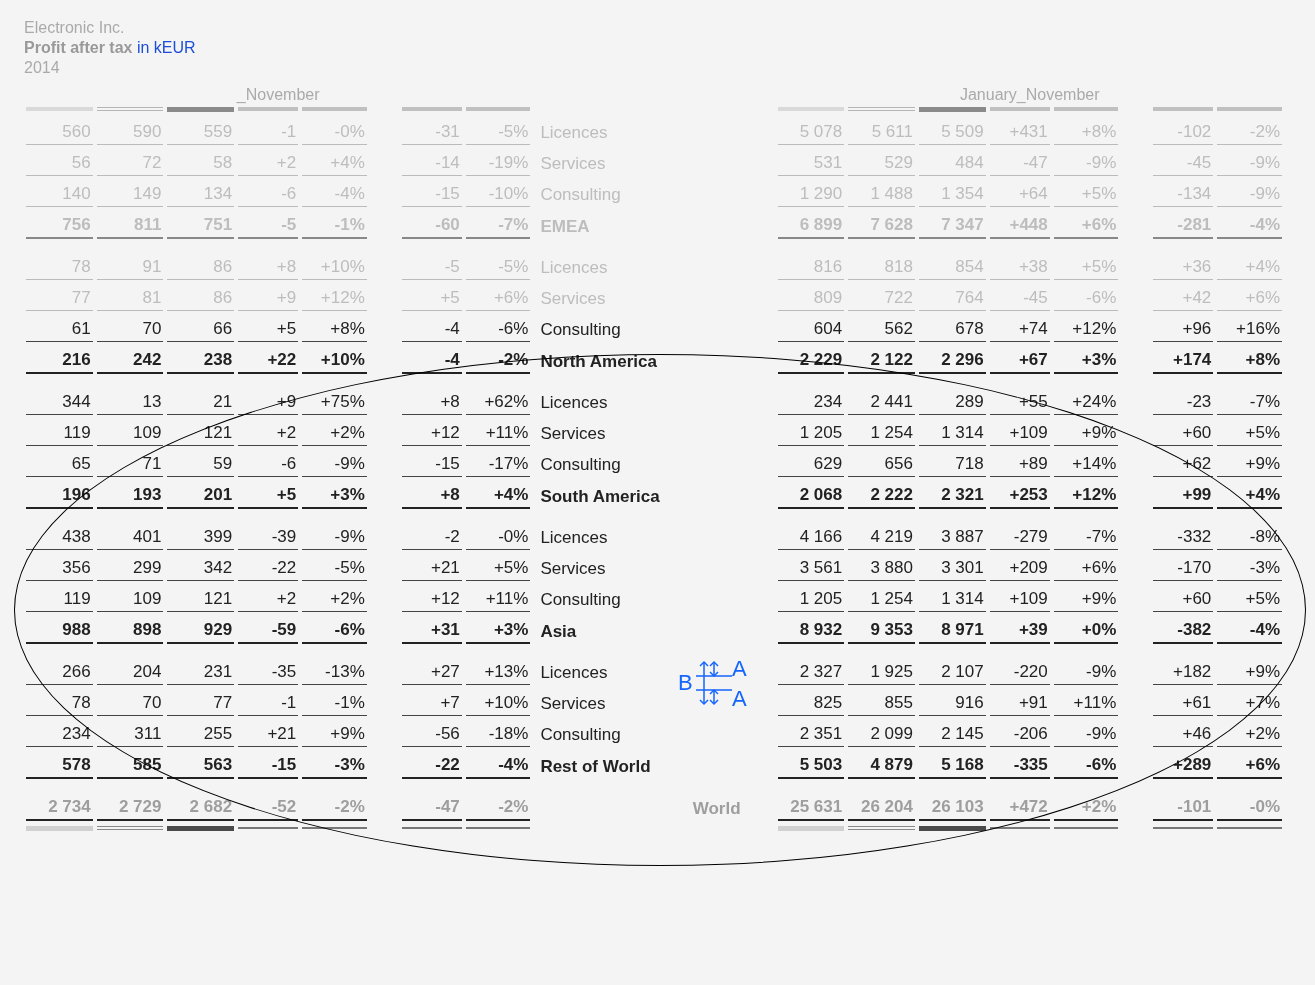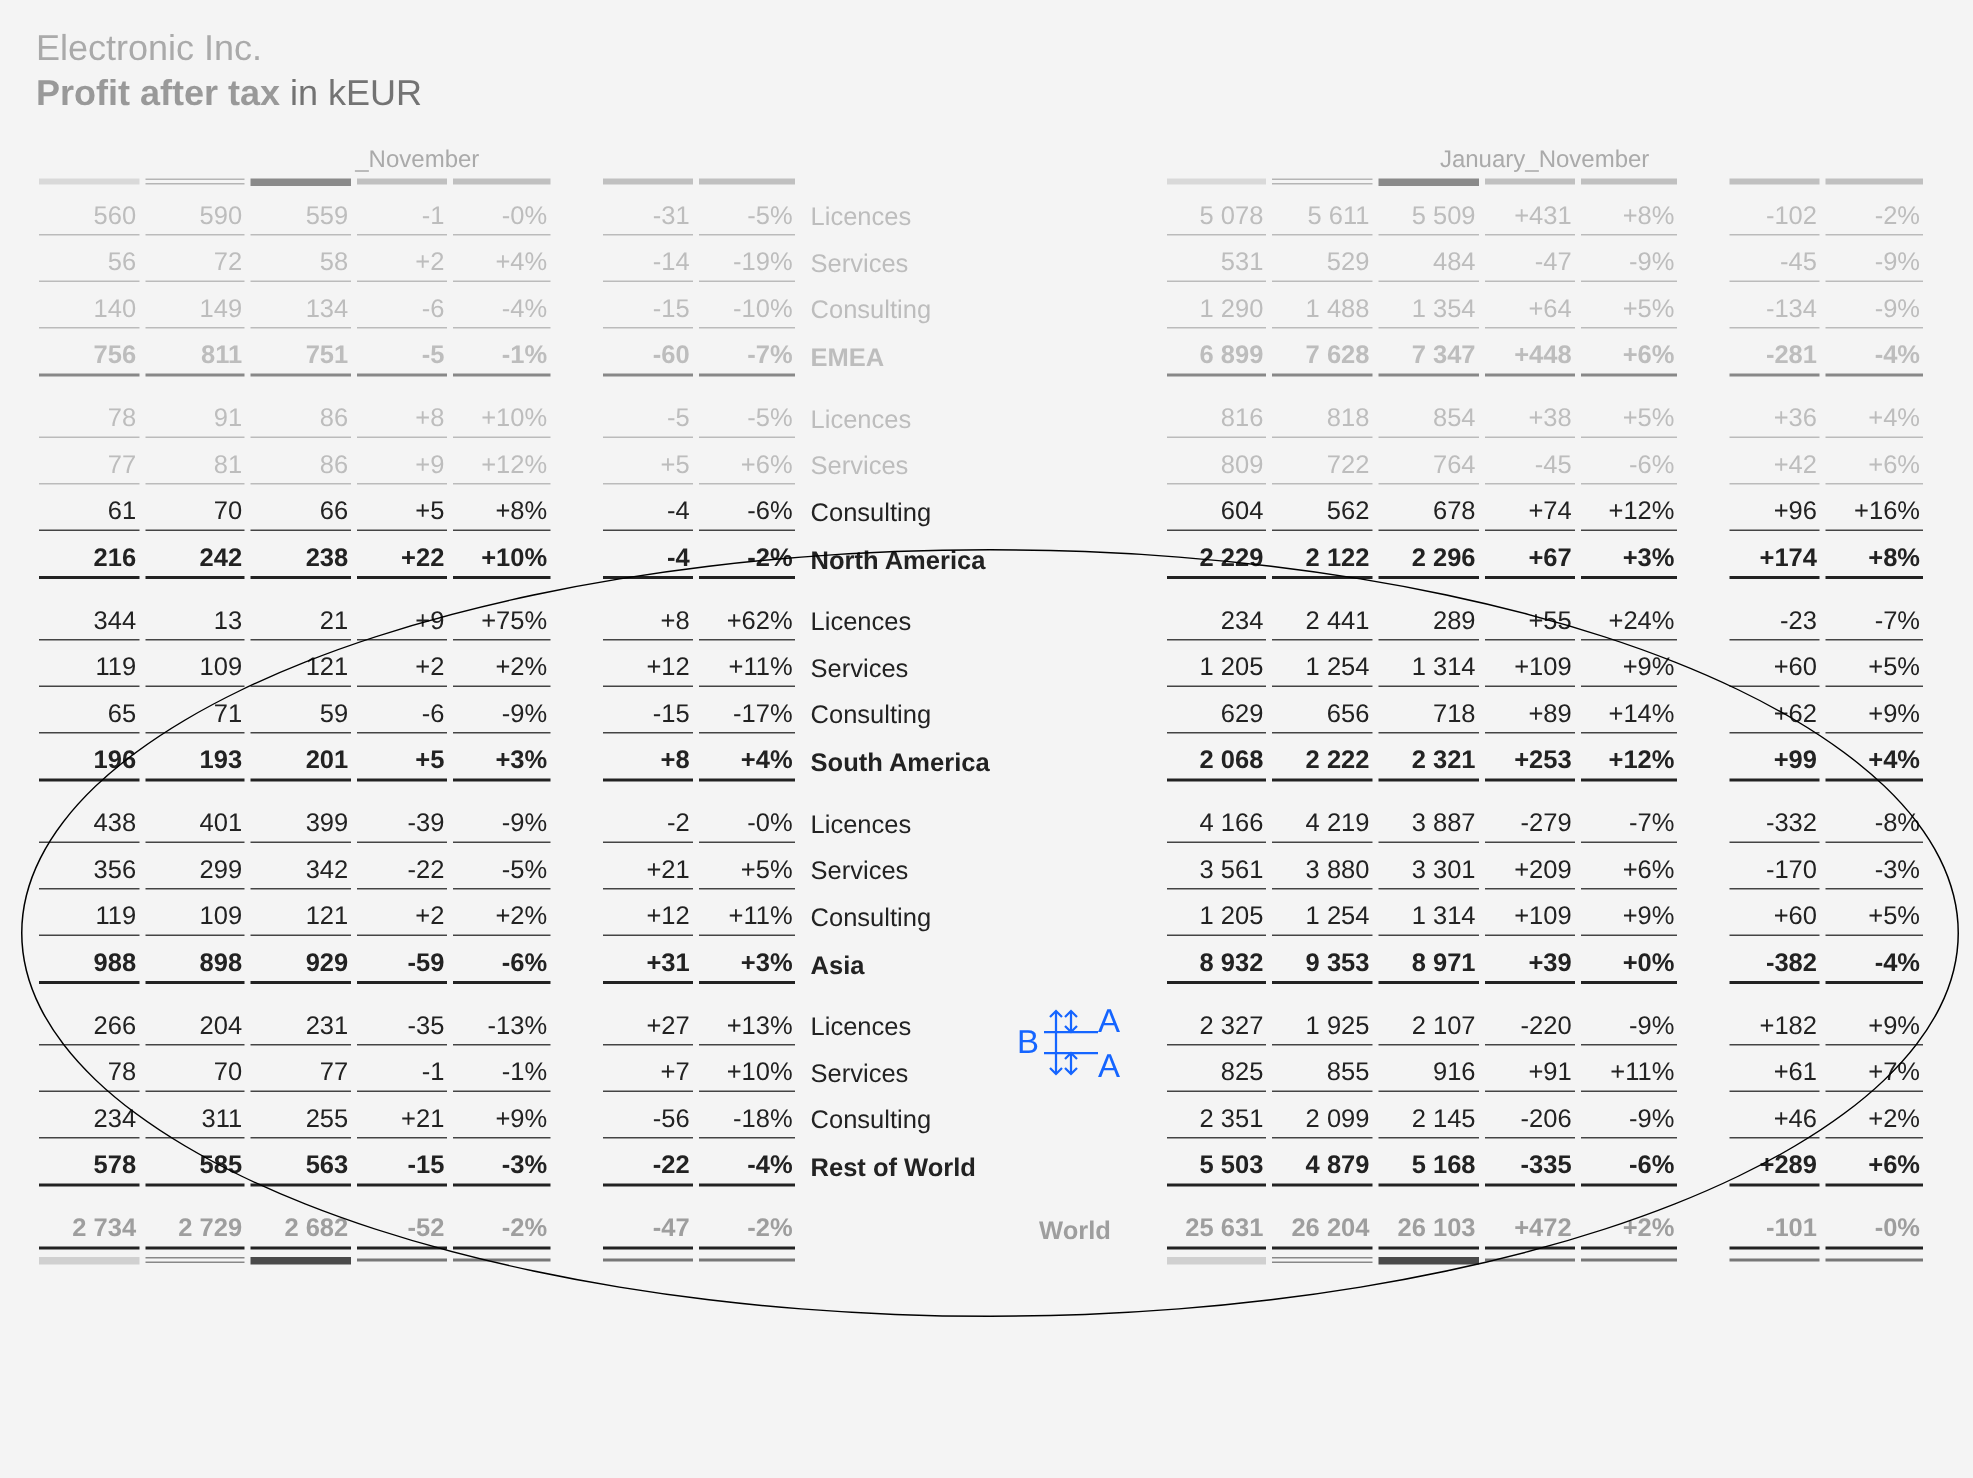--- a/index.html
+++ b/index.html
@@ -12,28 +12,28 @@
     height: 985px;
     overflow: hidden;
   }
   .page {
     position: relative;
     padding: 18px 24px;
     width: 1315px;
     box-sizing: border-box;
   }
   .title-block {
-    font-size: 24px;
+    font-size: 16px;
     line-height: 1.25;
     color: #aaa;
-    margin-bottom: 20px;
+    margin-bottom: 8px;
   }
   .title-block .company { color: #aaa; }
   .title-block .metric { color: #999; font-weight: bold; }
-  .title-block .unit { color: #737373; font-weight: normal; }
+  .title-block .unit { color: #1d4ed8; font-weight: normal; }
   .title-block .year { color: #aaa; }
 
   .tbl-wrap {
     position: relative;
   }
 
   table.report {
     border-collapse: collapse;
     width: 1260px;
     table-layout: fixed;
@@ -159,20 +159,21 @@
 <body>
 
 <div class="page">
 
   <div class="title-block">
     <div><span class="company">Electronic Inc.</span></div>
     <div>
       <span class="metric">Profit after tax</span>
       <span class="unit">in kEUR</span>
     </div>
+    <div><span class="year">2014</span></div>
   </div>
 
   <div class="tbl-wrap">
     <table class="report">
       <colgroup>
         <col class="num">
           <col class="num">
           <col class="num">
         <col class="delta">
           <col class="pct">

